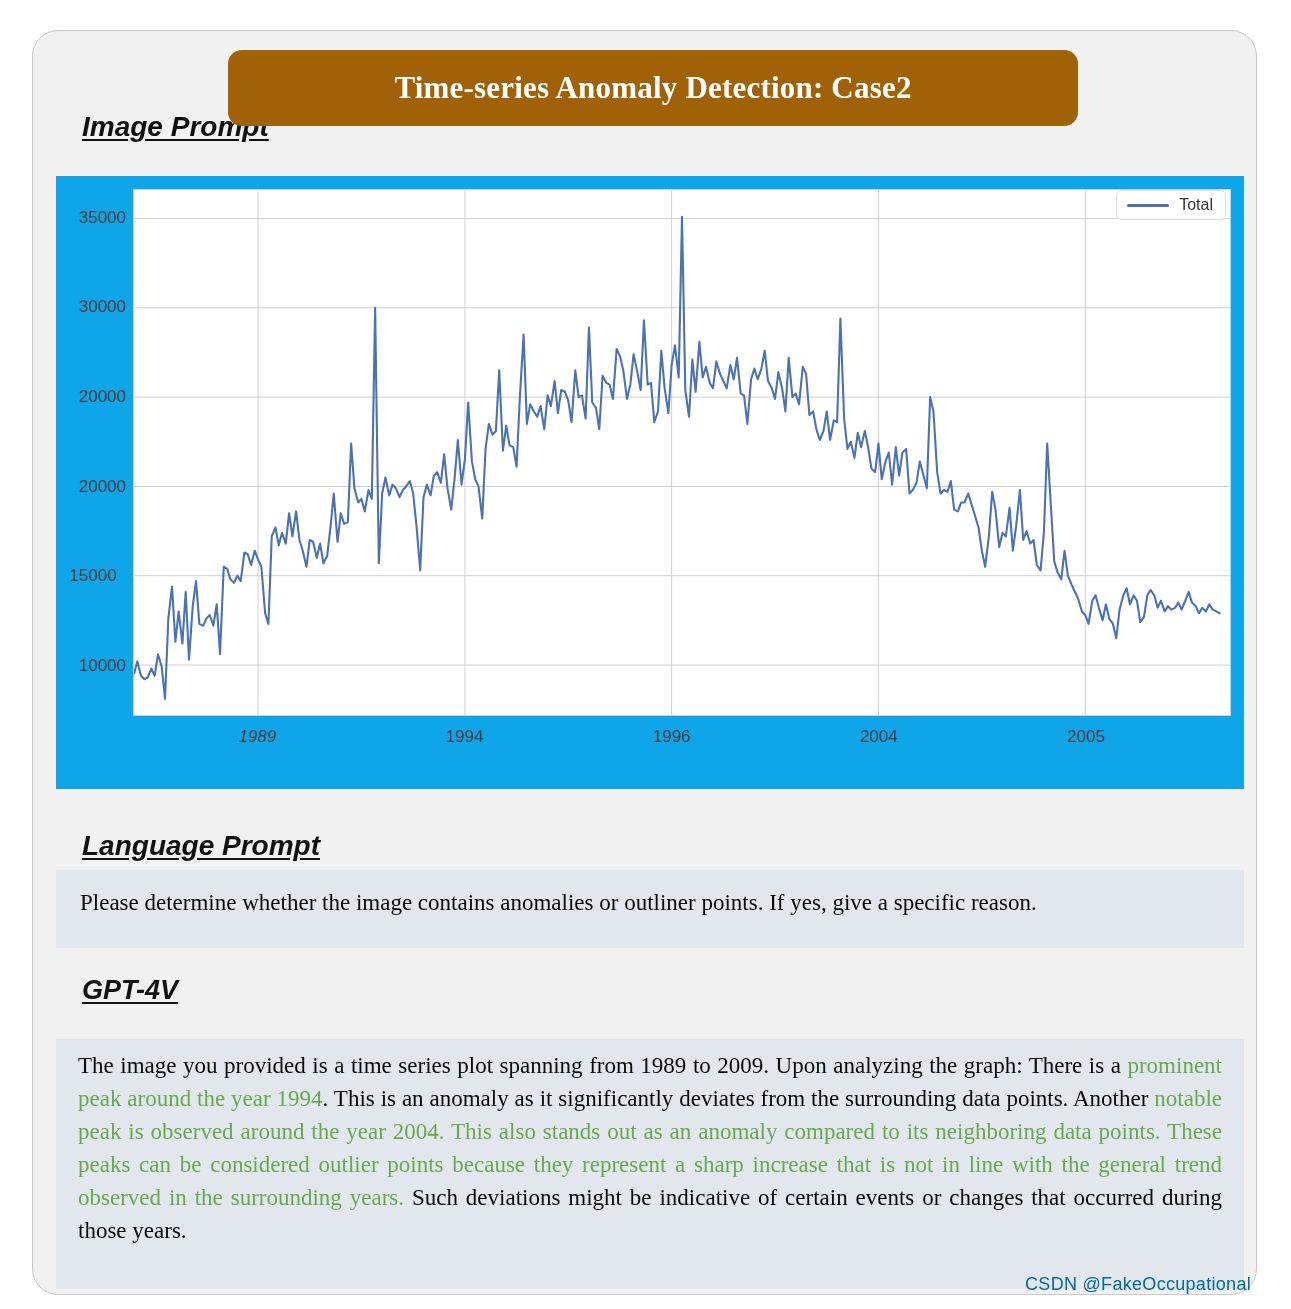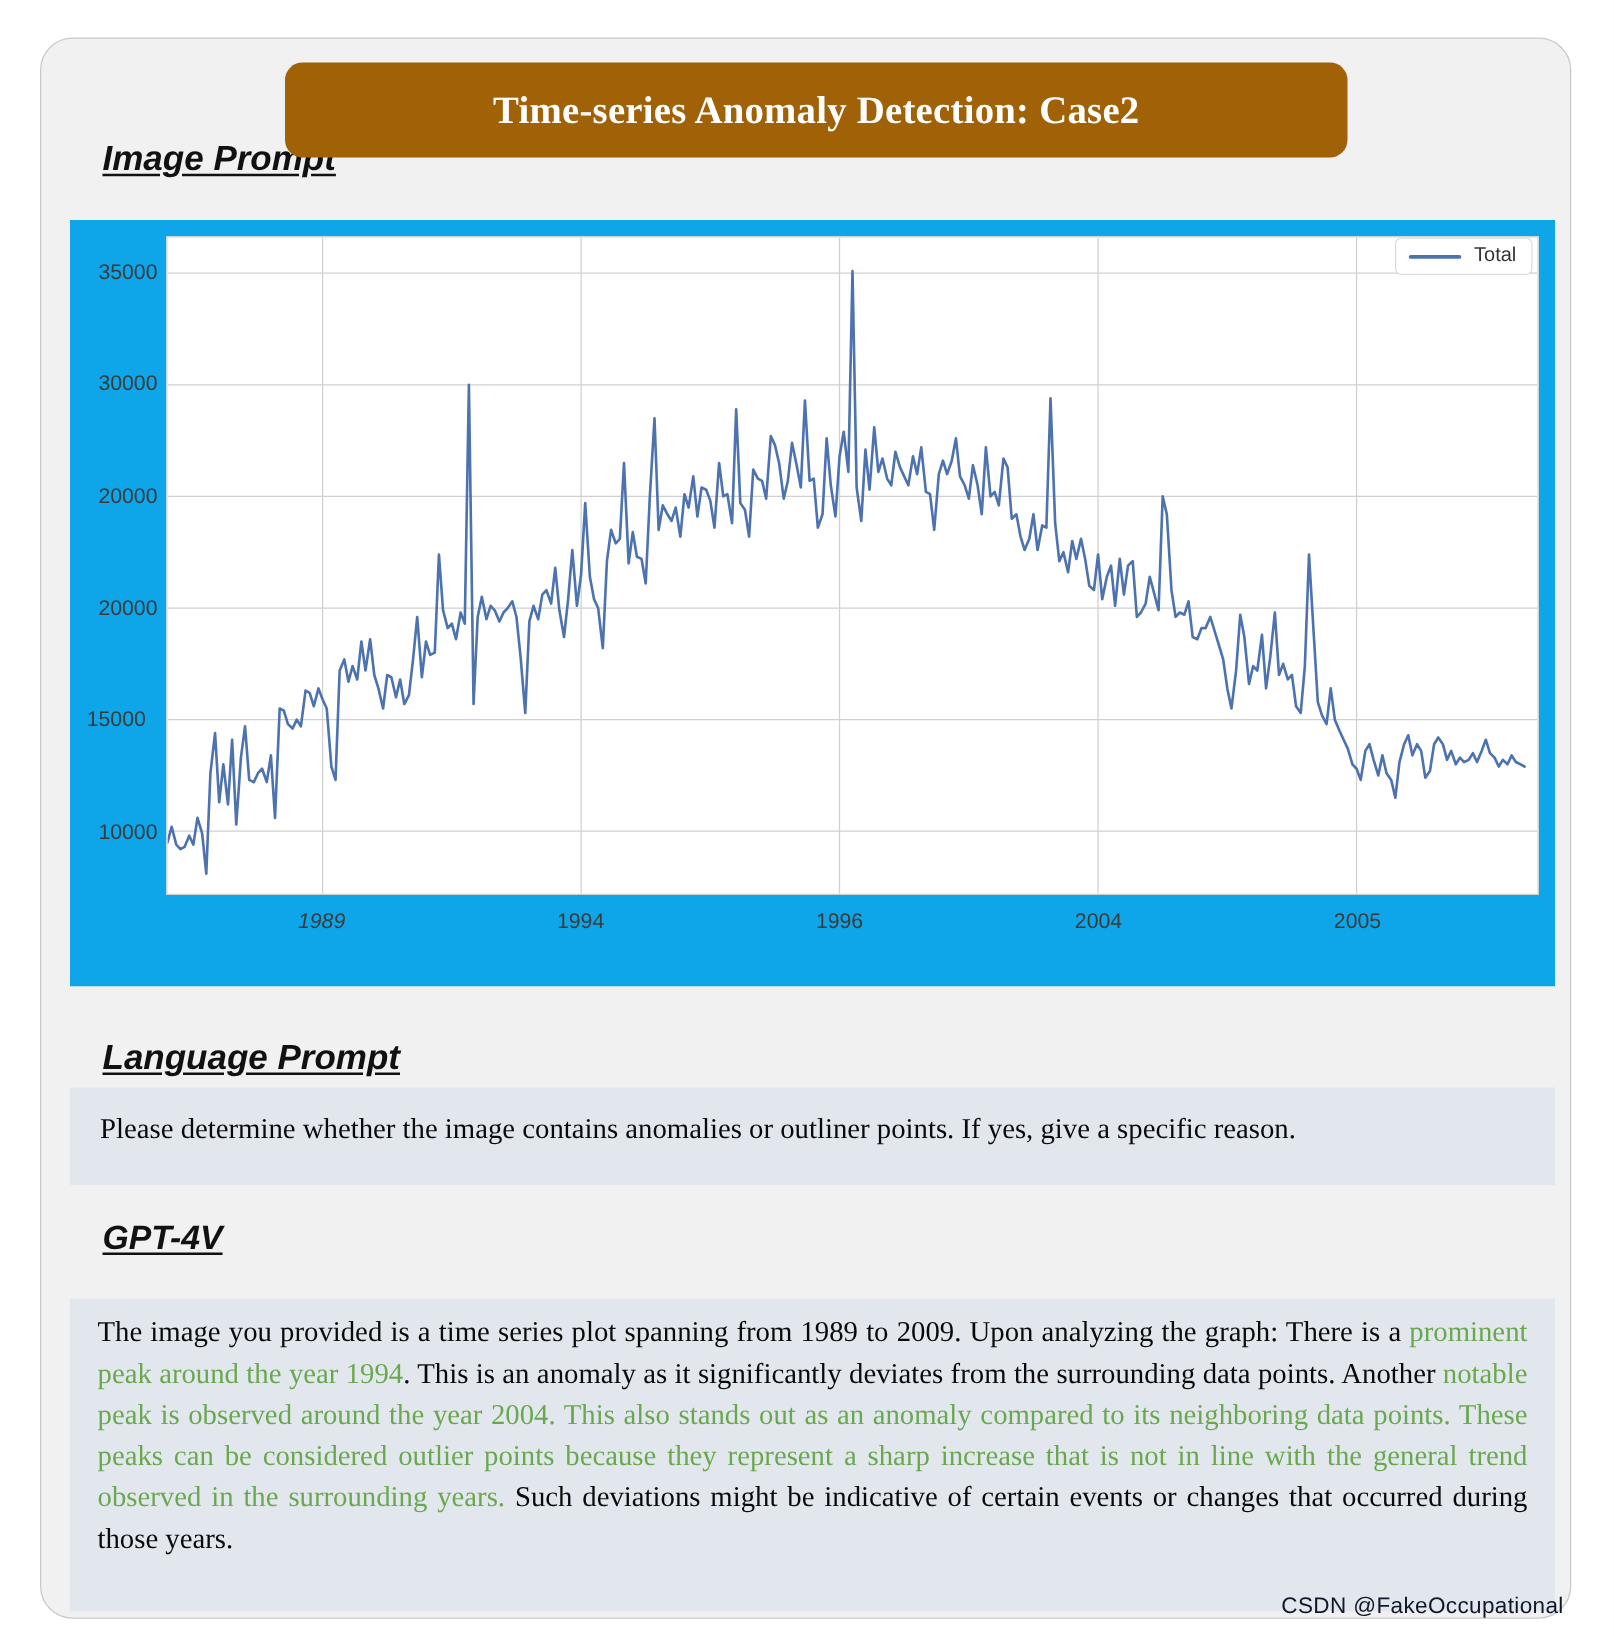--- a/index.html
+++ b/index.html
@@ -118,21 +118,21 @@
     font-size:23px;line-height:33px;
     padding:10px 22px 12px 22px;
     text-align:justify;
     margin-top:19px;
   }
   .g{color:#6aa84f;}
 
   .watermark{
     position:absolute;right:40px;bottom:14px;
     font-family:"Liberation Sans", sans-serif;
-    font-size:18px;color:#0f172a;
+    font-size:18px;color:#0369a1;
     letter-spacing:.3px;
   }
 </style>
 </head>
 <body>
 
 <div id="root">
 
   <div class="card"></div>
 

